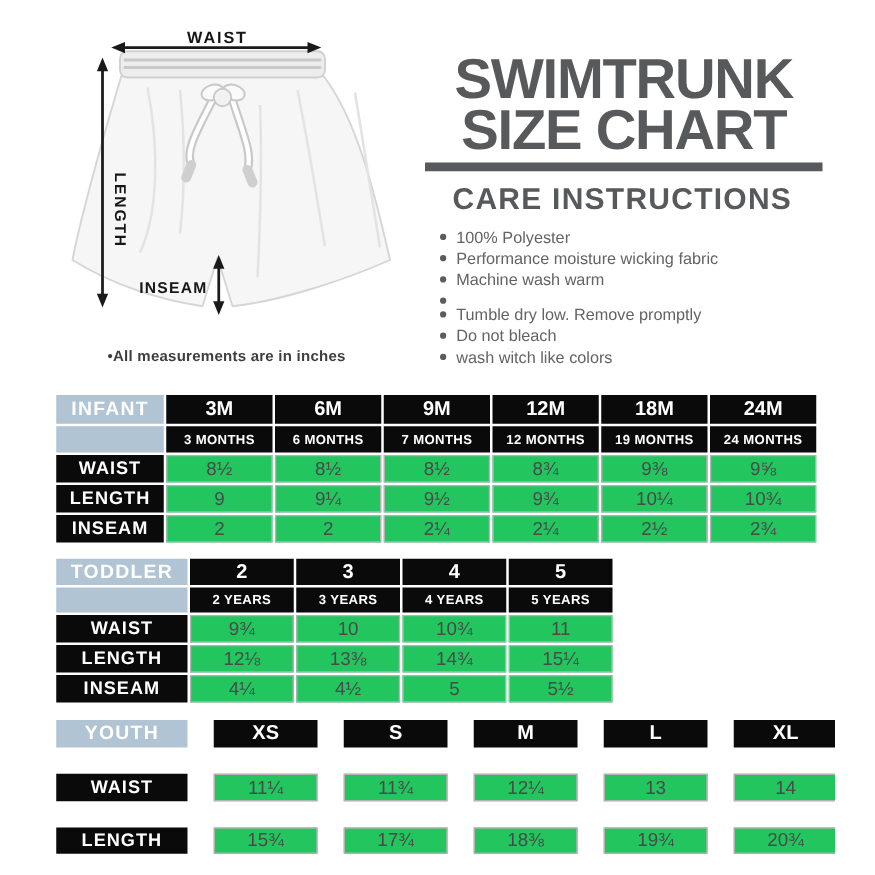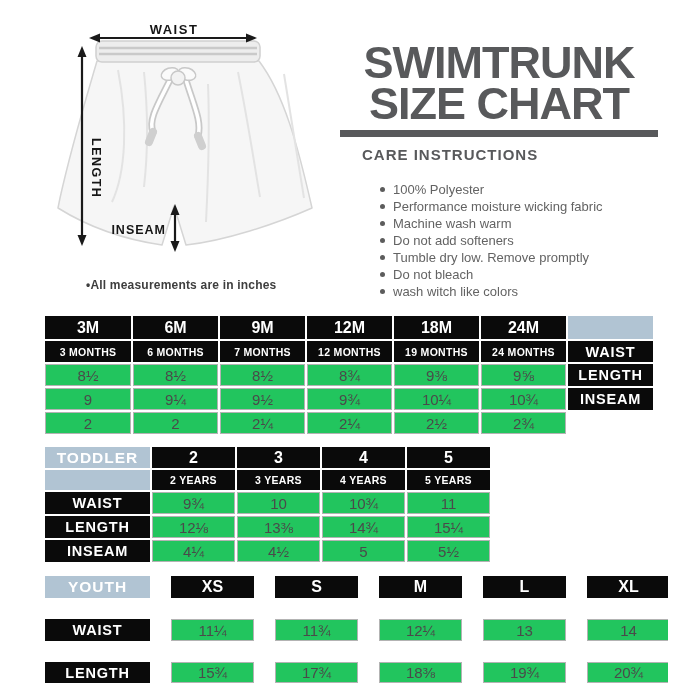--- a/index.html
+++ b/index.html
@@ -25,24 +25,24 @@
   
   .title-block{position:absolute;left:340px;top:42px;width:318px;text-align:center;}
   .title-block h1{
     margin:0;font-size:45px;line-height:41px;font-weight:700;color:var(--title-gray);
     letter-spacing:-1px;
   }
   .title-line{display:block;}
   .title-divider{position:absolute;left:340px;top:130px;width:318px;height:7px;background:var(--title-gray);}
   .care-heading{
     position:absolute;left:340px;top:146px;width:318px;margin:0;padding-left:22px;box-sizing:border-box;
-    font-size:15px;font-weight:700;color:var(--title-gray);letter-spacing:1px;
+    font-size:24px;font-weight:700;color:var(--title-gray);letter-spacing:1px;
   }
   .care-list{
-    position:absolute;left:380px;top:181px;margin:0;padding:0;list-style:none;
+    position:absolute;left:352px;top:181px;margin:0;padding:0;list-style:none;
     font-size:13px;line-height:17px;color:var(--care-text);
   }
   .care-list li{display:flex;align-items:flex-start;}
   .care-dot{
     width:5px;height:5px;border-radius:50%;background:#5c5c5c;flex:0 0 auto;
     margin:6px 8px 0 0;
   }
   
   .size-table{position:absolute;display:grid;gap:2px;background:#fff;}
   .table-infant{left:45px;top:316px;grid-template-columns:86px repeat(6,85px);grid-template-rows:23px 21px 22px 22px 22px;}
@@ -139,38 +139,38 @@
     <li>
         <span class="care-dot"></span>
         <span>Performance moisture wicking fabric</span>
       </li>
     <li>
         <span class="care-dot"></span>
         <span>Machine wash warm</span>
       </li>
     <li>
         <span class="care-dot"></span>
-        <span>Do not add softeners</span>
       </li>
     <li>
         <span class="care-dot"></span>
         <span>Tumble dry low. Remove promptly</span>
       </li>
     <li>
         <span class="care-dot"></span>
         <span>Do not bleach</span>
       </li>
     <li>
         <span class="care-dot"></span>
         <span>wash witch like colors</span>
       </li>
   </ul>
 
   <section>
       <div class="size-table table-infant">
+        <div class="c group">INFANT</div>
         <div class="c size">3M</div>
         <div class="c size">6M</div>
         <div class="c size">9M</div>
         <div class="c size">12M</div>
         <div class="c size">18M</div>
         <div class="c size">24M</div>
         <div class="c group"></div>
         <div class="c sub">3 MONTHS</div>
         <div class="c sub">6 MONTHS</div>
         <div class="c sub">7 MONTHS</div>

